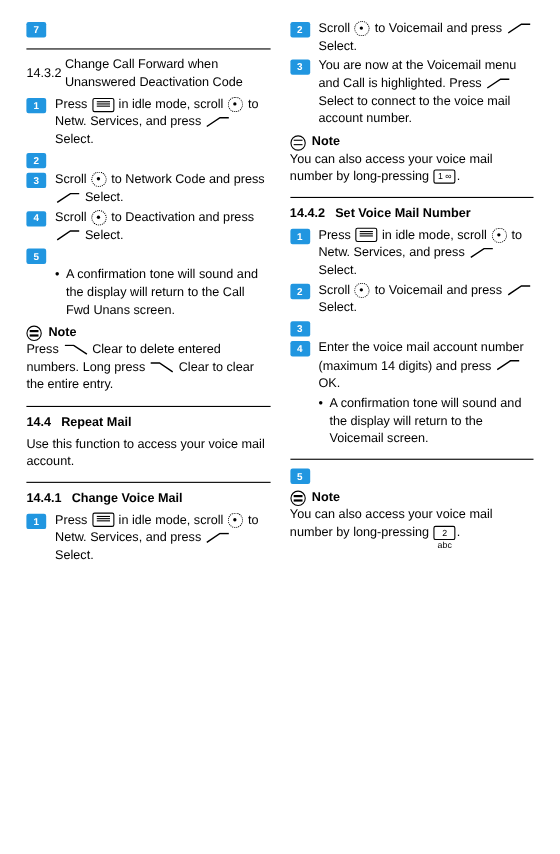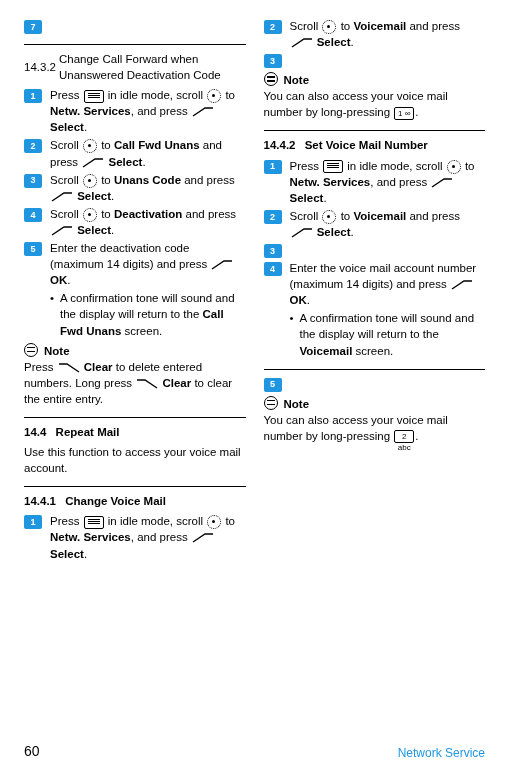--- a/index.html
+++ b/index.html
@@ -83,21 +83,21 @@
   }
   .sub-heading {
     font-weight: bold;
     margin: 4px 0 4px 0;
   }
   .sub-heading .num {
     margin-right: 6px;
   }
   .note-row {
     display: flex;
-    align-items: flex-start;
+    align-items: flex-end;
     margin-top: 4px;
   }
   .note-icon {
     width: 14px;
     height: 14px;
     border: 1.5px solid #000;
     border-radius: 50%;
     margin-right: 6px;
     position: relative;
     box-sizing: border-box;
@@ -179,21 +179,21 @@
     width: 18px;
     height: 11px;
     border: 1px solid #000;
     border-radius: 2px;
     font-size: 8px;
     line-height: 11px;
     text-align: center;
     vertical-align: middle;
     margin: 0 1px;
   }
-  b { font-weight: bold; }
+  b { font-weight: normal; }
 </style>
 </head>
 <body>
 
 <div class="page">
   <div class="columns">
 
     <div class="col">
 
       <div class="step">
@@ -211,52 +211,42 @@
         <div class="step-num">1</div>
         <div class="step-text">
           <span>Press </span><span class="key-menu"></span><span> in idle mode, scroll </span><span class="key-circle"></span><span> to </span><b>Netw. Services</b><span>, and press </span><span class="key-soft"><svg width="22" height="10">
                 <path d="M1 9 L13 1 L21 1" fill="none" stroke="#000" stroke-width="1.3"></path>
               </svg></span> <b>Select</b><span>.</span>
         </div>
       </div>
 
       <div class="step">
         <div class="step-num">2</div>
-        <div class="step-text">
-          <span>Scroll </span><span class="key-circle"></span><span> to </span><b>Call Fwd Unans</b><span> and press </span><span class="key-soft"><svg width="22" height="10">
+      </div>
+
+      <div class="step">
+        <div class="step-num">3</div>
+        <div class="step-text">
+          <span>Scroll </span><span class="key-circle"></span><span> to </span><b>Network Code</b><span> and press </span><span class="key-soft"><svg width="22" height="10">
                 <path d="M1 9 L13 1 L21 1" fill="none" stroke="#000" stroke-width="1.3"></path>
               </svg></span><span> </span><b>Select</b><span>.</span>
         </div>
       </div>
 
       <div class="step">
-        <div class="step-num">3</div>
-        <div class="step-text">
-          <span>Scroll </span><span class="key-circle"></span><span> to </span><b>Unans Code</b><span> and press </span><span class="key-soft"><svg width="22" height="10">
+        <div class="step-num">4</div>
+        <div class="step-text">
+          <span>Scroll </span><span class="key-circle"></span><span> to </span><b>Deactivation</b><span> and press </span><span class="key-soft"><svg width="22" height="10">
                 <path d="M1 9 L13 1 L21 1" fill="none" stroke="#000" stroke-width="1.3"></path>
               </svg></span><span> </span><b>Select</b><span>.</span>
         </div>
       </div>
 
       <div class="step">
-        <div class="step-num">4</div>
-        <div class="step-text">
-          <span>Scroll </span><span class="key-circle"></span><span> to </span><b>Deactivation</b><span> and press </span><span class="key-soft"><svg width="22" height="10">
-                <path d="M1 9 L13 1 L21 1" fill="none" stroke="#000" stroke-width="1.3"></path>
-              </svg></span><span> </span><b>Select</b><span>.</span>
-        </div>
-      </div>
-
-      <div class="step">
         <div class="step-num">5</div>
-        <div class="step-text">
-          <span>Enter the deactivation code (maximum 14 digits) and press </span><span class="key-soft"><svg width="22" height="10">
-                <path d="M1 9 L13 1 L21 1" fill="none" stroke="#000" stroke-width="1.3"></path>
-              </svg></span> <b>OK</b><span>.</span>
-        </div>
       </div>
 
       <div class="bullet-row">
         <div class="bullet-dot">•</div>
         <div class="bullet-text">
           <span>A confirmation tone will sound and the display will return to the </span><b>Call Fwd Unans</b><span> screen.</span>
         </div>
       </div>
 
       <div class="note-row">
@@ -301,20 +291,25 @@
       <div class="step">
         <div class="step-num">2</div>
         <div class="step-text">
           <span>Scroll </span><span class="key-circle"></span><span> to </span><b>Voicemail</b><span> and press </span><span class="key-soft"><svg width="22" height="10">
                 <path d="M1 9 L13 1 L21 1" fill="none" stroke="#000" stroke-width="1.3"></path>
               </svg></span><span> </span><b>Select</b><span>.</span>
         </div>
       </div>
       <div class="step">
         <div class="step-num">3</div>
+        <div class="step-text">
+          <span>You are now at the </span><b>Voicemail</b><span> menu and </span><b>Call</b><span> is highlighted. Press </span><span class="key-soft"><svg width="22" height="10">
+                <path d="M1 9 L13 1 L21 1" fill="none" stroke="#000" stroke-width="1.3"></path>
+              </svg></span><span> </span><b>Select</b><span> to connect to the voice mail account number.</span>
+        </div>
       </div>
 
       <div class="note-row">
         <span class="note-icon"></span>
         <span class="note-label">Note</span>
       </div>
       <div class="para">
         <span>You can also access your voice mail number by long-pressing </span><span class="key-num">1 ∞</span><span>.</span>
       </div>
 
@@ -369,17 +364,13 @@
         <span class="note-icon"></span>
         <span class="note-label">Note</span>
       </div>
       <div class="para">
         <span>You can also access your voice mail number by long-pressing </span><span class="key-num">2 abc</span><span>.</span>
       </div>
 
     </div>
   </div>
 
-  <div class="footer">
-    <span class="footer-page">60</span>
-    <span class="footer-section">Network Service</span>
-  </div>
 </div>
 
 </body></html>

